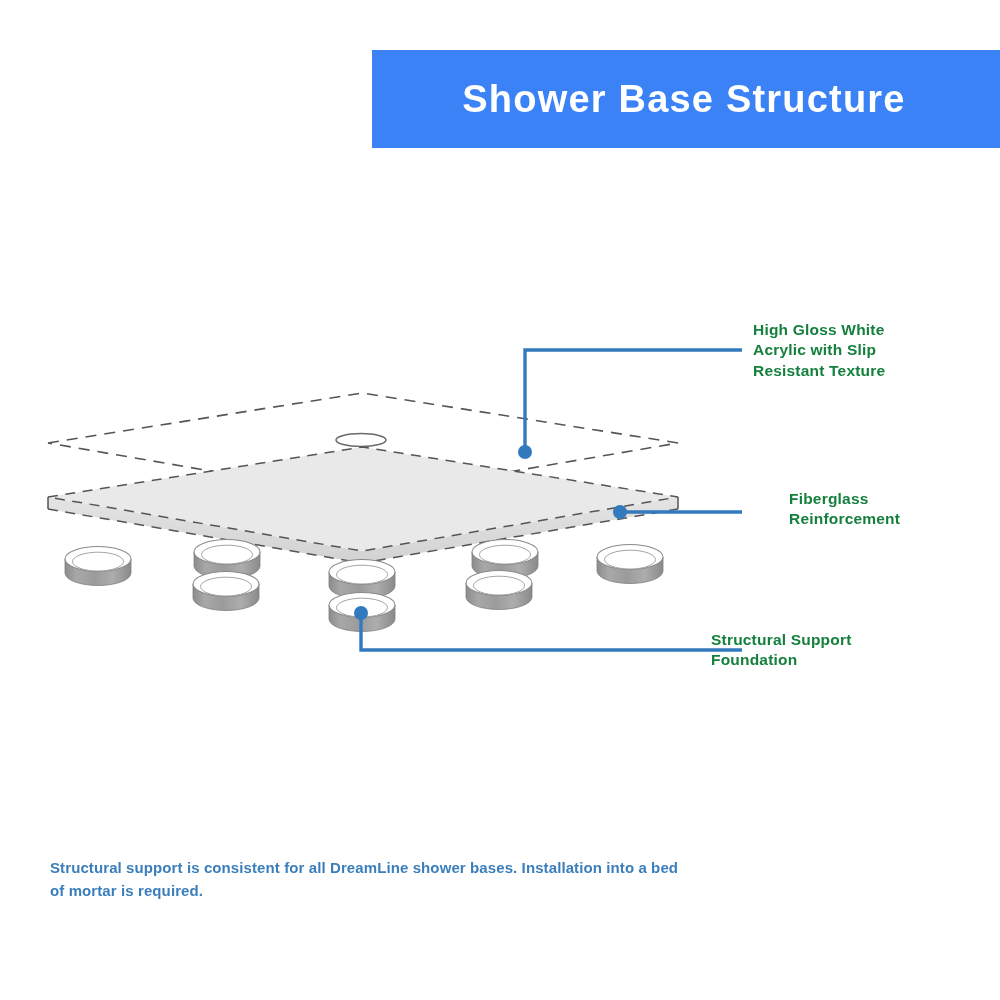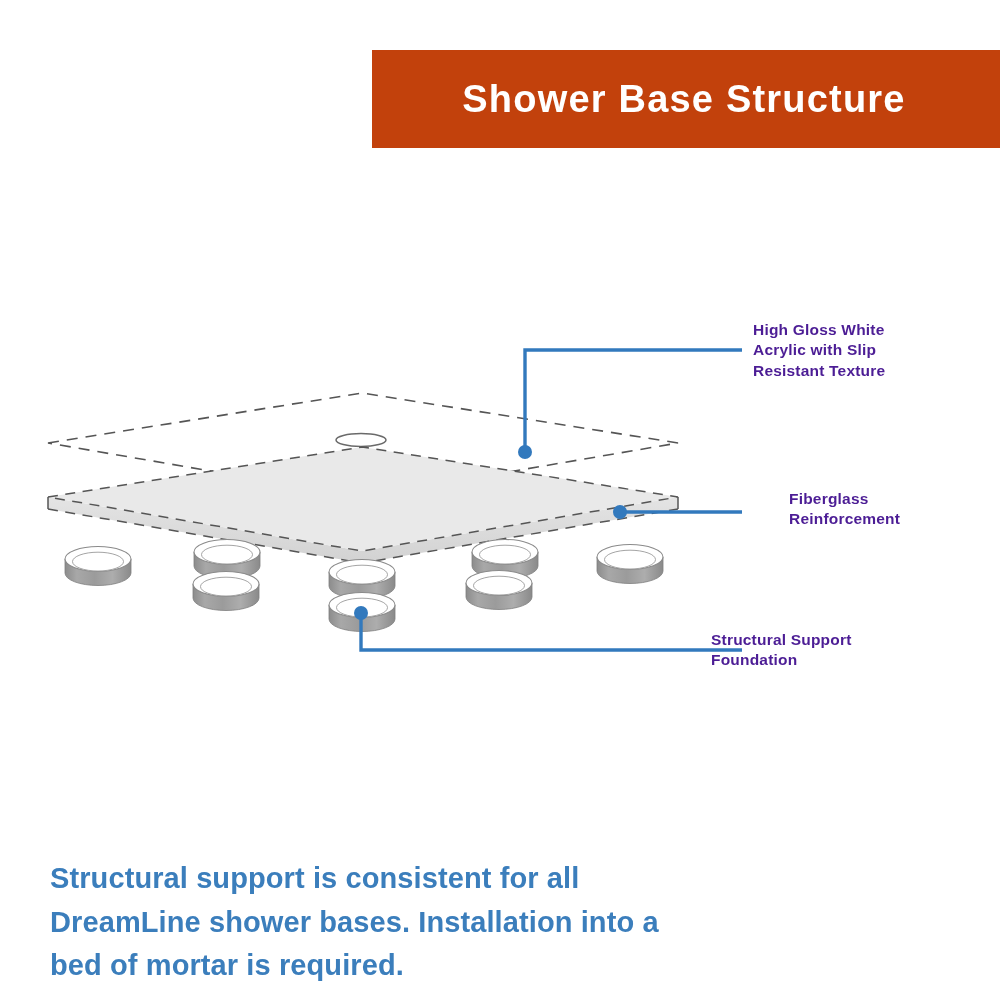--- a/index.html
+++ b/index.html
@@ -20,21 +20,21 @@
     overflow: hidden;
   }
 
   
   .header-banner {
     position: absolute;
     left: 372px;
     top: 50px;
     width: 628px;
     height: 98px;
-    background: #c2410c;
+    background: #3b82f6;
     display: flex;
     align-items: center;
     justify-content: center;
   }
   .header-title {
     color: #ffffff;
     font-size: 38px;
     font-weight: bold;
     letter-spacing: 1.2px;
     line-height: 1;
@@ -54,39 +54,39 @@
   }
   .diagram-svg {
     display: block;
     width: 1000px;
     height: 420px;
   }
 
   
   .callout {
     position: absolute;
-    color: #4c1d95;
+    color: #15803d;
     font-size: 15.5px;
     font-weight: bold;
     line-height: 1.32;
     letter-spacing: 0.2px;
     white-space: pre-line;
   }
   .callout-acrylic   { left: 753px; top: 320px; width: 230px; }
   .callout-fiberglass{ left: 753px; top: 489px; width: 230px; margin-left: 36px; }
   .callout-support   { left: 711px; top: 630px; width: 230px; }
 
   
   .footer-note {
     position: absolute;
     left: 50px;
     top: 857px;
     width: 640px;
     color: #3b7ebc;
-    font-size: 29px;
+    font-size: 15px;
     font-weight: bold;
     line-height: 1.5;
     letter-spacing: 0.1px;
     white-space: pre-line;
   }
 </style>
 </head>
 <body>
 
 <div id="page">

